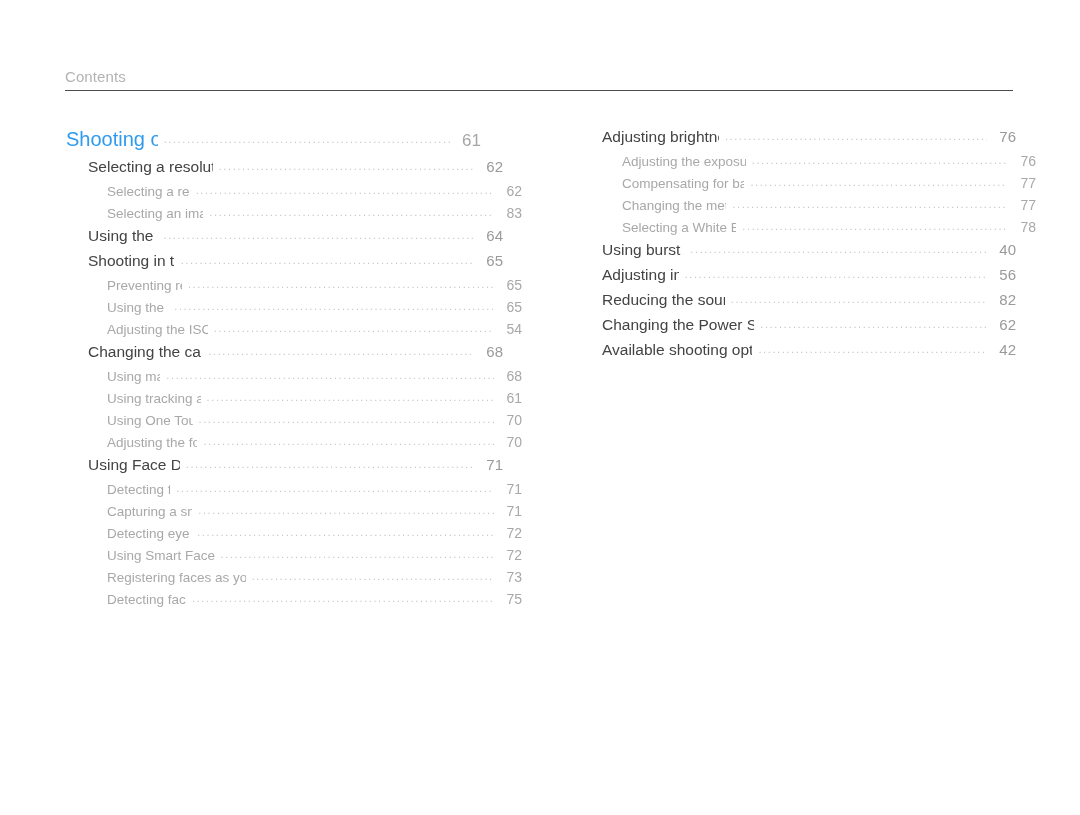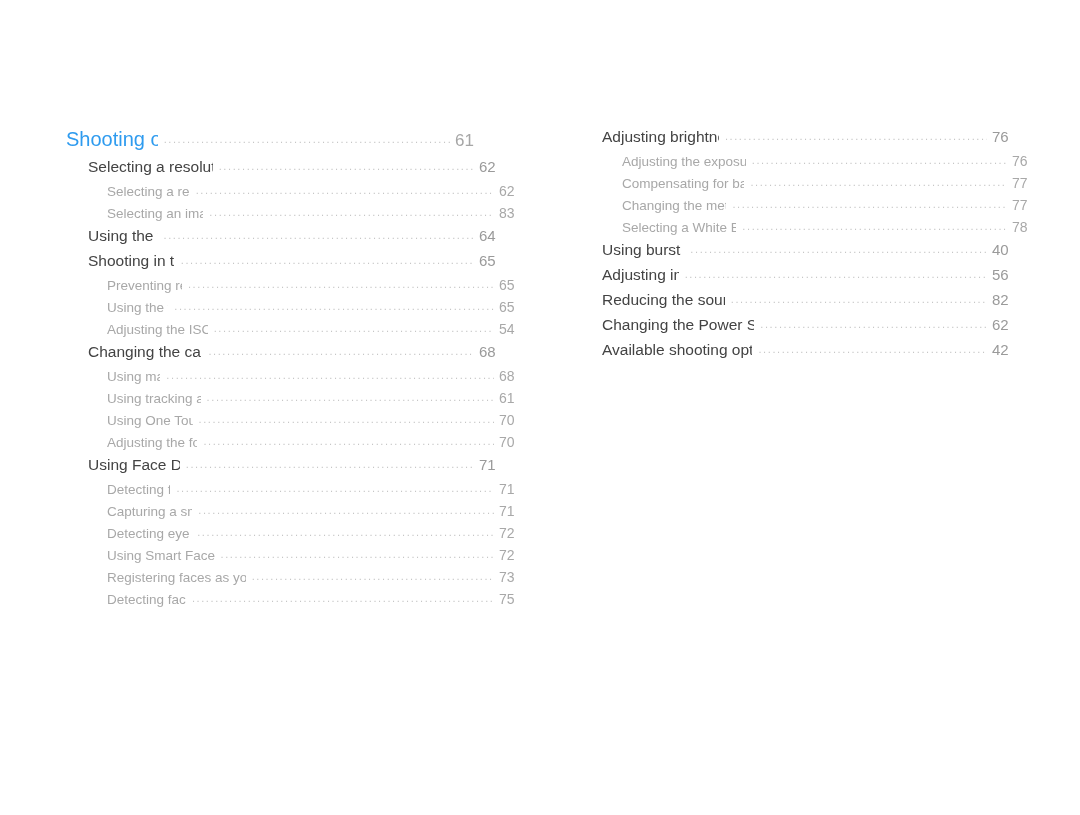--- a/index.html
+++ b/index.html
@@ -86,21 +86,21 @@
     white-space: nowrap;
     color: #c6c6c6;
     font-size: 11px;
     letter-spacing: 1.6px;
     position: relative;
     top: -2px;
     margin: 0 5px 0 6px;
   }
   .toc-page {
     flex: 0 0 auto;
-    text-align: left;
+    text-align: right;
     color: #a6a6a6;
   }
 
   
   .lvl1 {
     height: 30px;
   }
   .lvl1 .toc-label {
     font-size: 20px;
     color: #2e9bef;
@@ -153,20 +153,24 @@
   .toc-col.right .lvl2 { margin-left: 0px; }
   .toc-col.right .lvl3 { margin-left: 20px; }
   .toc-col.right .lvl2 .toc-page { width: 24px; }
   .toc-col.right .lvl3 .toc-page { width: 24px; }
 </style>
 </head>
 <body>
 
 <div class="page">
 
+  <div class="header">
+    <div class="header-title">Contents</div>
+    <div class="header-rule"></div>
+  </div>
 
   <div class="toc-body">
     <div class="toc-col left">
         <div class="toc-row lvl1">
           <span class="toc-label">Shooting options</span>
           <span class="toc-dots">....................................................................................................</span>
           <span class="toc-page">61</span>
         </div>
         <div class="toc-row lvl2">
           <span class="toc-label">Selecting a resolution and quality</span>

